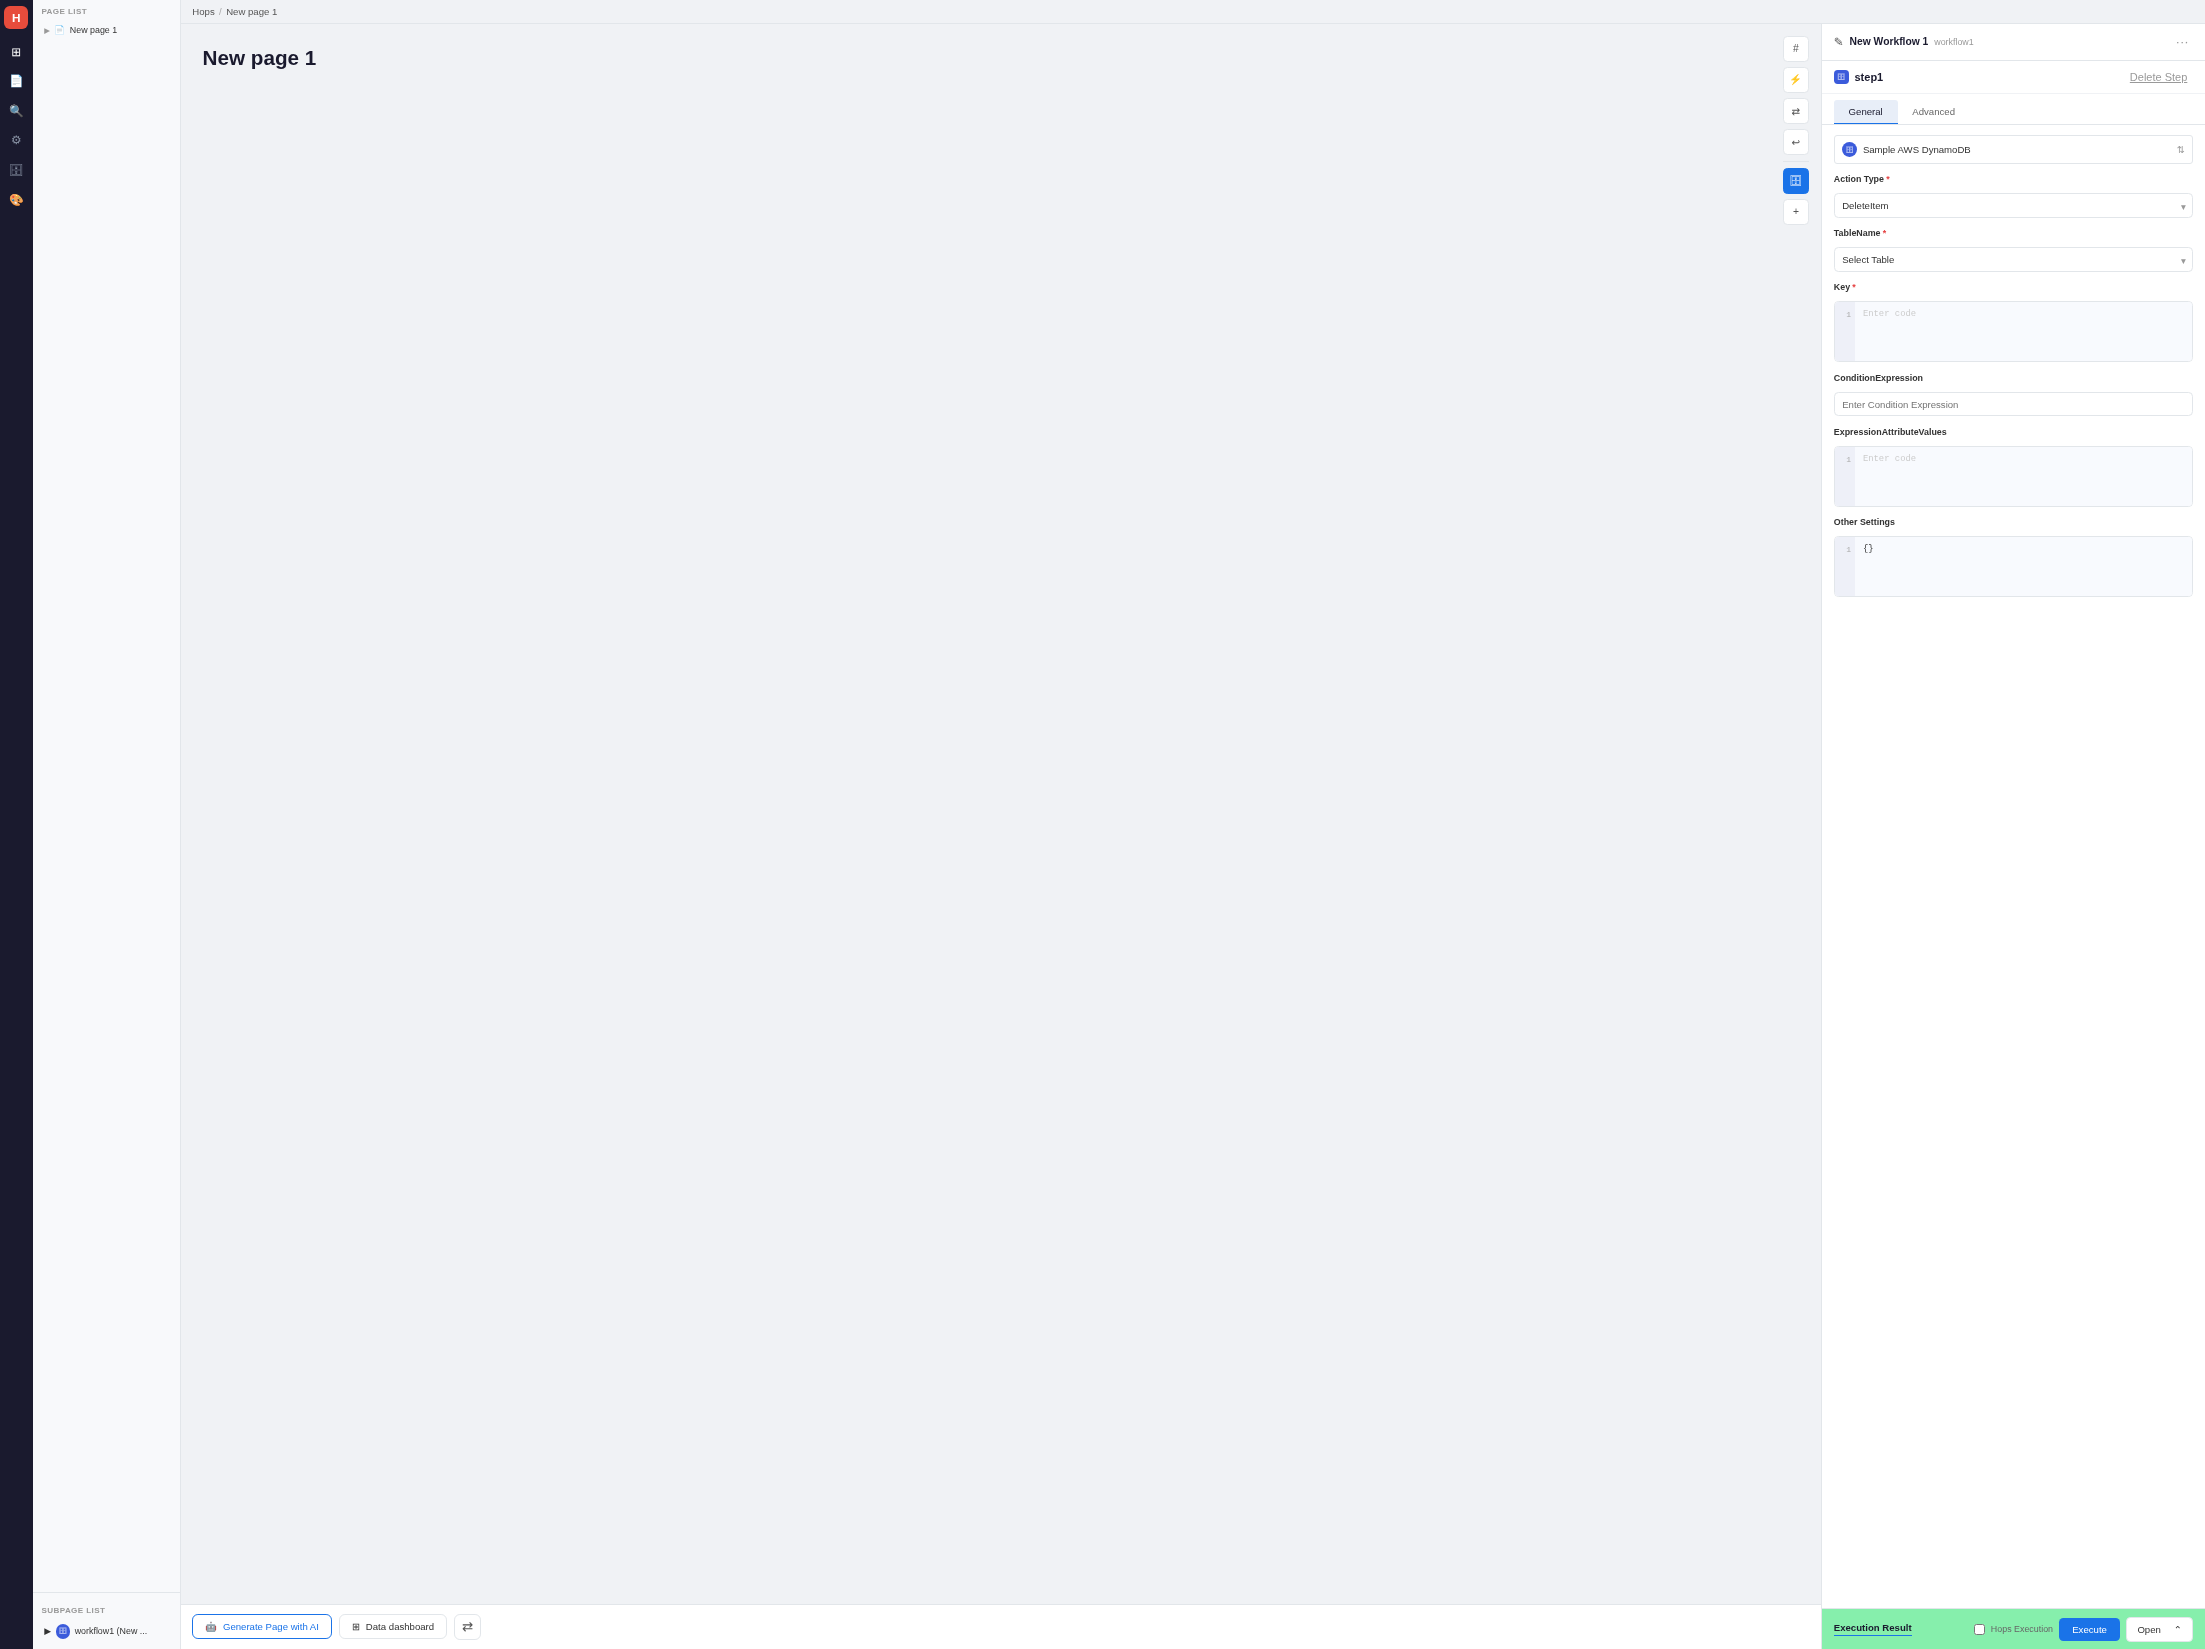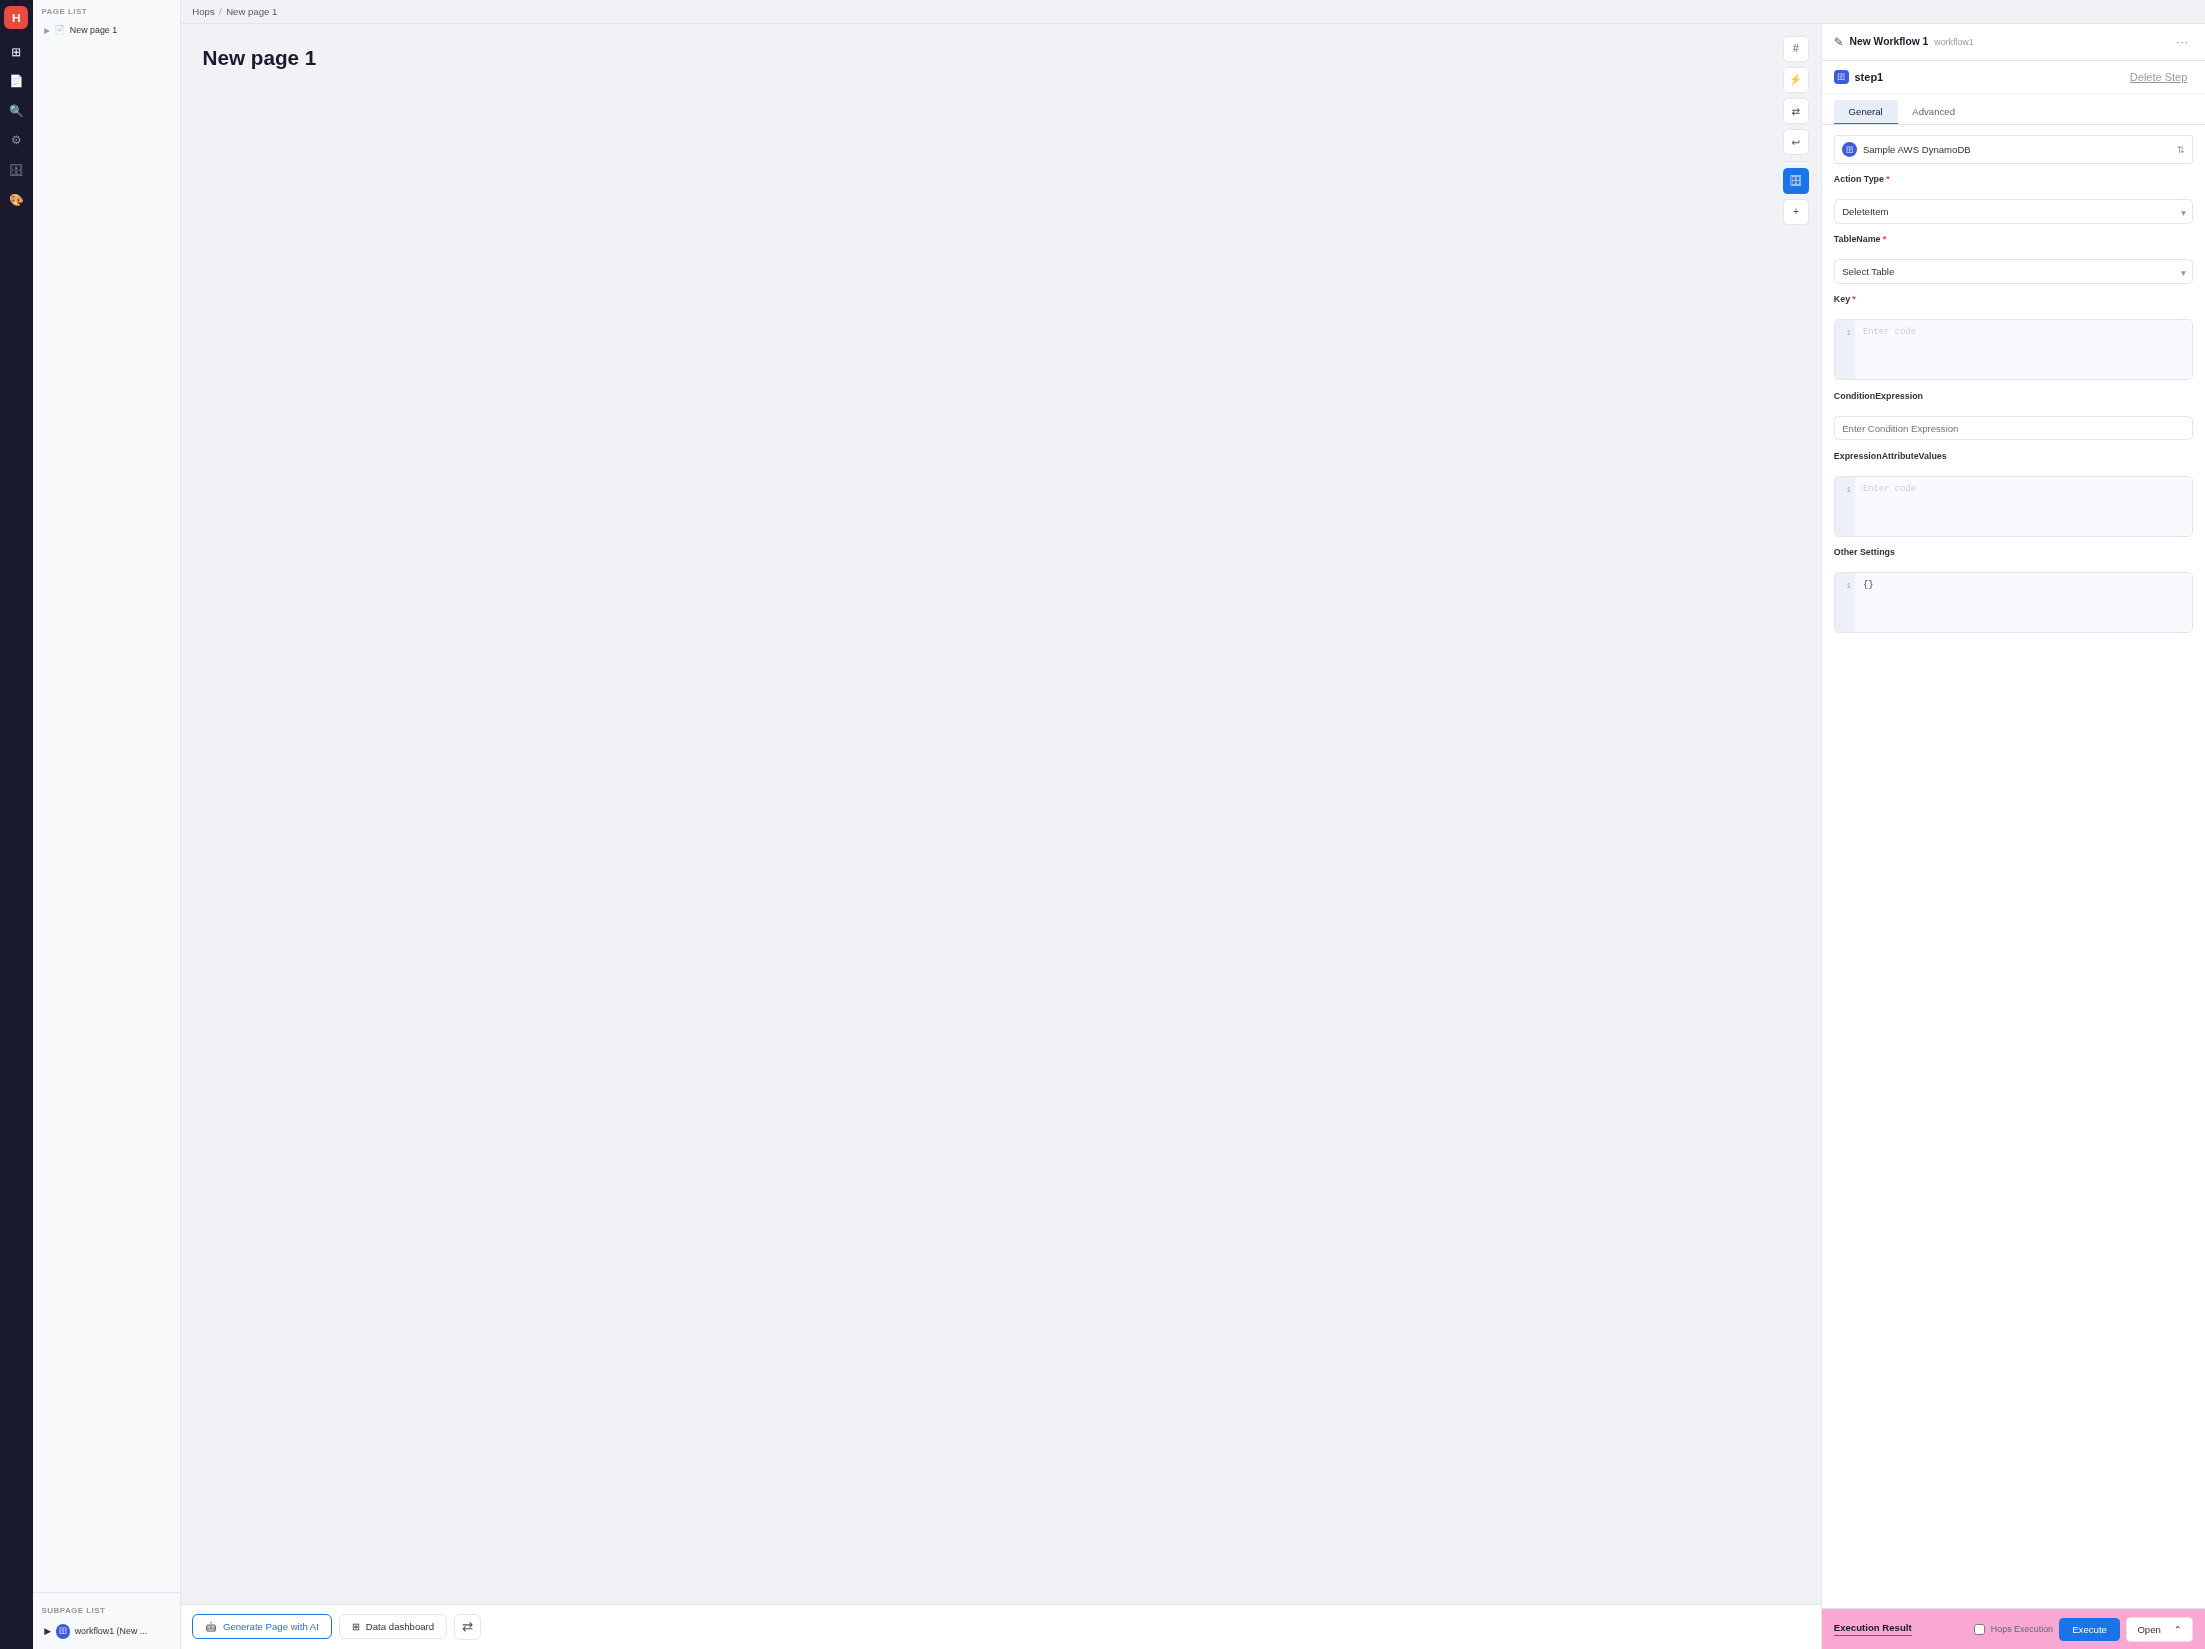--- a/index.html
+++ b/index.html
@@ -298,21 +298,21 @@
       border-radius: 3px;
       padding: 5.9px 7.4px;
       cursor: pointer;
       gap: 5.9px;
       font-size: 9.6px;
       color: #333;
     }
     .select-arrow { margin-left: auto; color: #999; }
 
     
-    .field-group { display: flex; flex-direction: column; gap: 15px; }
+    .field-group { display: flex; flex-direction: column; gap: 9px; }
     .field-label {
       font-size: 8.9px;
       font-weight: 600;
       color: #333;
       display: flex;
       align-items: center;
       gap: 2.2px;
     }
     .required-star { color: #e53e3e; }
     .field-select {
@@ -383,21 +383,21 @@
       outline: none;
     }
 
     
     .execution-bar {
       border-top: 0.7px solid #e2e6ea;
       padding: 7.4px 11.8px;
       display: flex;
       align-items: center;
       justify-content: space-between;
-      background: #f9a8d4;
+      background: #86efac;
     }
     .execution-result-label {
       font-size: 9.6px;
       font-weight: 600;
       color: #1a1a2e;
       border-bottom: 1.5px solid #1a73e8;
       padding-bottom: 1.5px;
     }
     .auto-exec-row {
       display: flex;

